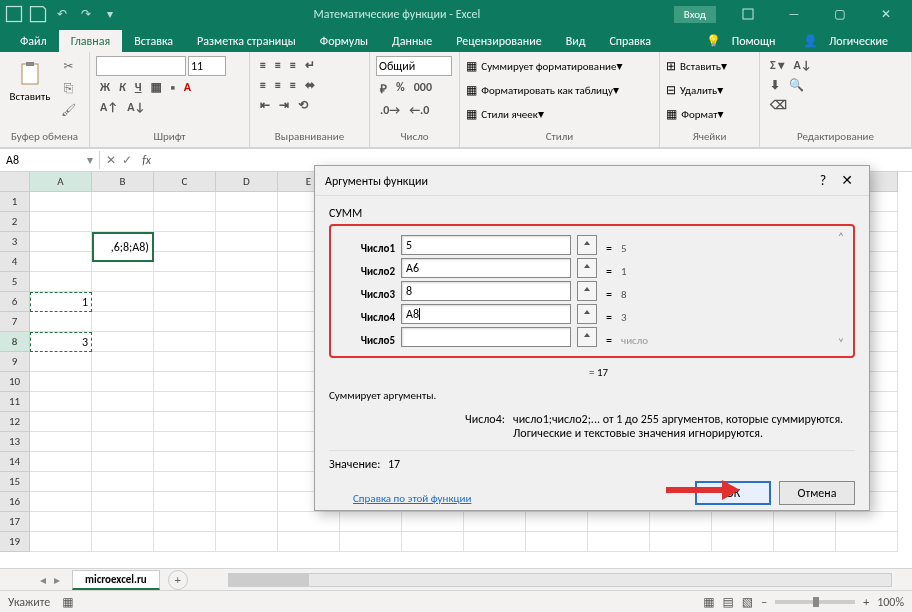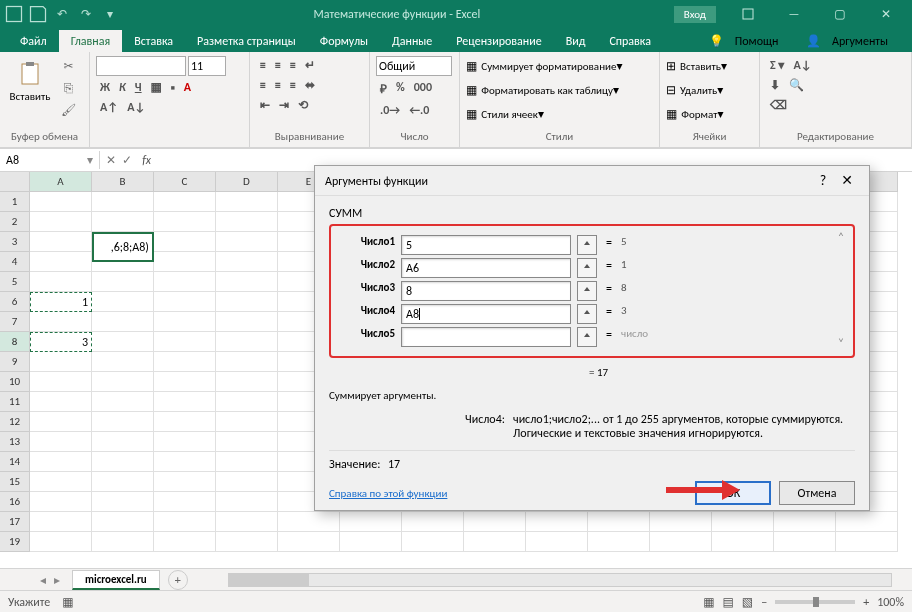--- a/index.html
+++ b/index.html
@@ -8,21 +8,21 @@
 .tb-left{display:flex;gap:4px;align-items:center;}
 .tb-icon{width:20px;height:20px;display:flex;align-items:center;justify-content:center;color:#b7e0d4;}
 .tb-title{flex:1;text-align:center;color:#c5e8de;font-size:12px;}
 .tb-right{display:flex;gap:2px;align-items:center;}
 .tb-btn{width:44px;height:28px;display:flex;align-items:center;justify-content:center;color:#c5e8de;}
 .signin{background:#3d9b7f;padding:2px 10px;font-size:11px;color:#fff;margin-right:8px;}
 .ribbon-tabs{height:24px;background:#0d7a5f;display:flex;align-items:flex-end;padding-left:8px;color:#fff;}
 .rtab{padding:4px 12px;cursor:pointer;font-size:12px;}
 .rtab.active{background:#f3f2f1;color:#217346;}
 .rtab-end{margin-left:auto;display:flex;align-items:center;gap:4px;padding-right:8px;}
-.rtab-end span{padding:4px 8px;color:#000000;}
+.rtab-end span{padding:4px 8px;color:#ffffff;}
 .ribbon{height:96px;background:#f3f2f1;border-bottom:1px solid #d4d4d4;display:flex;}
 .rgroup{border-right:1px solid #d4d4d4;padding:4px 6px 2px;display:flex;flex-direction:column;justify-content:space-between;}
 .rgroup-body{display:flex;gap:4px;align-items:flex-start;}
 .rgroup-label{text-align:center;color:#666;font-size:11px;padding:2px 0;}
 .rbtn{border:1px solid transparent;padding:2px;display:flex;align-items:center;justify-content:center;color:#666;}
 .bigbtn{display:flex;flex-direction:column;align-items:center;padding:2px 4px;width:48px;}
 .bigbtn-icon{width:32px;height:32px;display:flex;align-items:center;justify-content:center;}
 .fontbox{display:flex;flex-direction:column;gap:2px;}
 .fontrow{display:flex;gap:2px;align-items:center;}
 .combo{border:1px solid #aaa;background:#fff;padding:1px 2px;display:flex;align-items:center;height:20px;}
@@ -43,36 +43,36 @@
 .cell.marq{border:1.5px dashed #217346;z-index:2;}
 .colh.hi{background:#d3e8de;}
 .rowh.hi{background:#d3e8de;}
 .dialog{position:absolute;left:314px;top:165px;width:556px;height:346px;background:#f0f0f0;border:1px solid #a0a0a0;box-shadow:4px 4px 12px rgba(0,0,0,0.25);z-index:10;}
 .dlg-title{height:30px;display:flex;align-items:center;padding:0 10px;border-bottom:1px solid #ddd;}
 .dlg-title-text{flex:1;font-size:12px;}
 .dlg-x{width:24px;text-align:center;font-size:14px;}
 .dlg-body{padding:8px 14px;}
 .fn-name{font-size:12px;padding:2px 0 4px;}
 .arg-box{border:2.5px solid #e03030;border-radius:4px;padding:6px 8px;margin-bottom:4px;}
-.arg-row{display:flex;align-items:flex-start;gap:6px;margin:3px 0;}
+.arg-row{display:flex;align-items:flex-end;gap:6px;margin:3px 0;}
 .arg-label{width:56px;text-align:right;font-weight:bold;font-size:11px;}
 .arg-input{width:170px;height:20px;border:1px solid #888;box-shadow:inset 1px 1px 2px rgba(0,0,0,0.15);padding:0 4px;display:flex;align-items:center;background:#fff;}
 .ref-btn{width:20px;height:20px;border:1px solid #888;background:#f5f5f5;display:flex;align-items:center;justify-content:center;}
 .arg-eq{width:12px;text-align:center;}
 .arg-val{font-size:11px;color:#555;}
 .arg-val.ph{color:#999;}
 .scroll-ctl{position:absolute;right:6px;width:16px;display:flex;flex-direction:column;justify-content:space-between;}
 .scroll-ctl div{color:#888;text-align:center;}
 .result-row{padding:4px 0 4px 260px;font-size:11px;}
 .desc{padding:6px 0;font-size:11px;}
 .argdesc{display:flex;gap:8px;padding:4px 0 10px;font-size:11px;}
 .argdesc-l{width:176px;text-align:right;font-weight:normal;}
 .argdesc-r{flex:1;}
 .val-row{padding:6px 0;border-top:1px solid #ddd;font-size:11px;}
-.dlg-foot{display:flex;align-items:center;gap:8px;padding:4px 0;}
+.dlg-foot{display:flex;align-items:flex-end;gap:8px;padding:4px 0;margin-left:24px;}
 .help-link{color:#1a6dcc;text-decoration:underline;font-size:11px;}
 .dlg-btn{width:76px;height:24px;border:1px solid #888;background:#e8e8e8;font-size:12px;}
 .dlg-btn.primary{border:2px solid #2a6fc9;background:#e8f0fb;}
 .red-arrow{position:absolute;left:664px;top:478px;z-index:12;}
 .sheet-tabs{position:absolute;bottom:22px;left:0;right:0;height:22px;background:#f3f2f1;border-top:1px solid #d4d4d4;display:flex;align-items:center;padding-left:40px;}
 .stab{border:1px solid #ccc;border-bottom:0;background:#fff;padding:2px 12px;font-size:11px;margin-right:2px;}
 .stab.active{font-weight:bold;border-bottom:2px solid #217346;}
 .addtab{width:20px;height:20px;border:1px solid #ccc;border-radius:10px;text-align:center;line-height:18px;margin-left:6px;color:#666;}
 .hscroll{flex:1;margin:0 20px 0 40px;height:14px;background:#e8e8e8;border:1px solid #ccc;position:relative;}
 .hthumb{position:absolute;left:0;top:0;bottom:0;width:80px;background:#ccc;}
@@ -119,21 +119,21 @@
   <div class="rtab active">Главная</div>
   <div class="rtab">Вставка</div>
   <div class="rtab">Разметка страницы</div>
   <div class="rtab">Формулы</div>
   <div class="rtab">Данные</div>
   <div class="rtab">Рецензирование</div>
   <div class="rtab">Вид</div>
   <div class="rtab">Справка</div>
   <div class="rtab-end">
     <span>💡 <span>Помощн</span></span>
-    <span>👤 <span>Аргументы</span></span>
+    <span>👤 <span>Логические</span></span>
   </div>
 </div>
 
 <div class="ribbon">
   <div class="rgroup" style="width:90px">
     <div class="rgroup-body">
       <div class="bigbtn">
         <div class="bigbtn-icon">
             <svg width="28" height="28" viewBox="0 0 28 28">
               <rect x="6" y="4" width="16" height="20" fill="#fff" stroke="#b08850"></rect>
@@ -166,20 +166,21 @@
         <div class="fmtbtn" style="text-decoration:underline">Ч</div>
         <div class="fmtbtn">▦</div>
         <div class="fmtbtn">🞍</div>
         <div class="fmtbtn" style="color:#c00">A</div>
       </div>
       <div class="fmtrow">
         <div class="fmtbtn">A↑</div>
         <div class="fmtbtn">A↓</div>
       </div>
     </div>
+    <div class="rgroup-label">Шрифт</div>
   </div>
   <div class="rgroup" style="width:120px">
     <div class="fontbox">
       <div class="fmtrow">
         <div class="fmtbtn">≡</div>
         <div class="fmtbtn">≡</div>
         <div class="fmtbtn">≡</div>
         <div class="fmtbtn">↵</div>
       </div>
       <div class="fmtrow">

